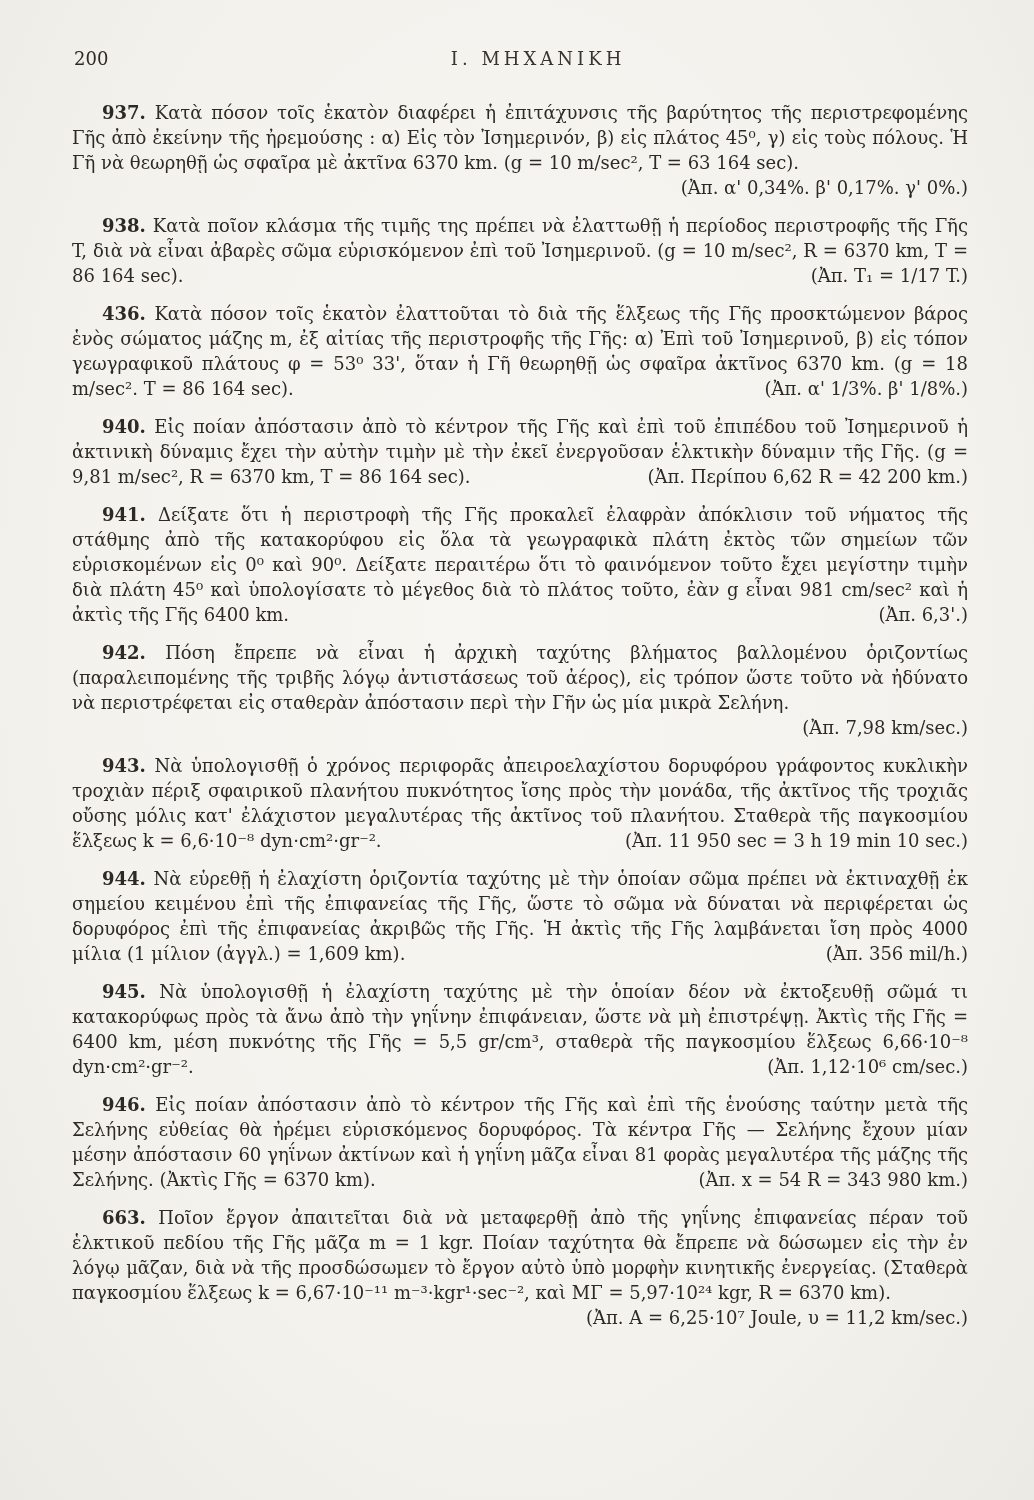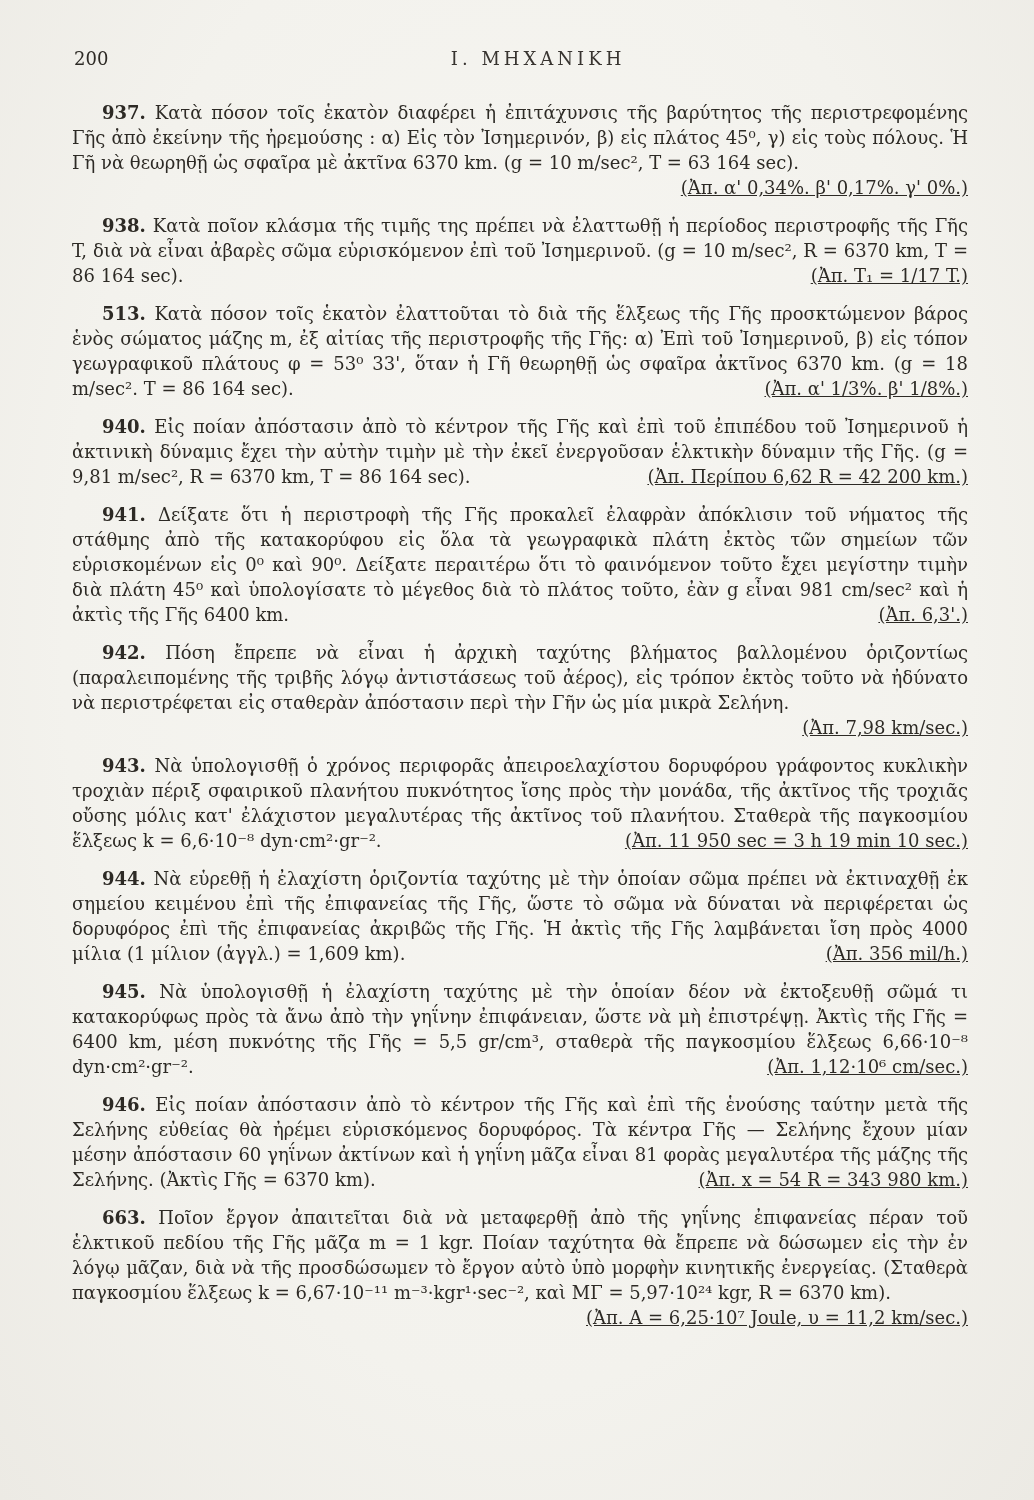--- a/index.html
+++ b/index.html
@@ -40,21 +40,21 @@
     margin-left: 45px;
   }
 
   .problem {
     margin: 0 0 13px 0;
     text-align: justify;
     text-indent: 30px;
   }
   .problem::after { content: ""; display: block; clear: both; }
   .problem .num { font-weight: bold; }
-  .problem .answer { float: right; padding-left: 18px; text-decoration: underline; }
+  .problem .answer { float: right; padding-left: 18px; }
 </style>
 </head>
 <body>
 
 <div class="page">
 
   <div class="page-header">
     <span class="page-number">200</span>
     <span class="page-title">Ι.  ΜΗΧΑΝΙΚΗ</span>
   </div>
@@ -65,40 +65,40 @@
     <span class="answer">(Ἀπ. α' 0,34%. β' 0,17%. γ' 0%.)</span>
   </p>
 
   <p class="problem">
     <span class="num">938.</span>
     <span>Κατὰ ποῖον κλάσμα τῆς τιμῆς της πρέπει νὰ ἐλαττωθῇ ἡ περίοδος περιστροφῆς τῆς Γῆς T, διὰ νὰ εἶναι ἀβαρὲς σῶμα εὑρισκόμενον ἐπὶ τοῦ Ἰσημερινοῦ. (g = 10 m/sec², R = 6370 km, T = 86 164 sec).</span>
     <span class="answer">(Ἀπ. T₁ = 1/17 T.)</span>
   </p>
 
   <p class="problem">
-    <span class="num">513.</span>
+    <span class="num">436.</span>
     <span>Κατὰ πόσον τοῖς ἑκατὸν ἐλαττοῦται τὸ διὰ τῆς ἕλξεως τῆς Γῆς προσκτώμενον βάρος ἑνὸς σώματος μάζης m, ἐξ αἰτίας τῆς περιστροφῆς τῆς Γῆς: α) Ἐπὶ τοῦ Ἰσημερινοῦ, β) εἰς τόπον γεωγραφικοῦ πλάτους φ = 53⁰ 33', ὅταν ἡ Γῆ θεωρηθῇ ὡς σφαῖρα ἀκτῖνος 6370 km. (g = 18 m/sec². T = 86 164 sec).</span>
     <span class="answer">(Ἀπ. α' 1/3%. β' 1/8%.)</span>
   </p>
 
   <p class="problem">
     <span class="num">940.</span>
     <span>Εἰς ποίαν ἀπόστασιν ἀπὸ τὸ κέντρον τῆς Γῆς καὶ ἐπὶ τοῦ ἐπιπέδου τοῦ Ἰσημερινοῦ ἡ ἀκτινικὴ δύναμις ἔχει τὴν αὐτὴν τιμὴν μὲ τὴν ἐκεῖ ἐνεργοῦσαν ἑλκτικὴν δύναμιν τῆς Γῆς. (g = 9,81 m/sec², R = 6370 km, T = 86 164 sec).</span>
     <span class="answer">(Ἀπ. Περίπου 6,62 R = 42 200 km.)</span>
   </p>
 
   <p class="problem">
     <span class="num">941.</span>
     <span>Δείξατε ὅτι ἡ περιστροφὴ τῆς Γῆς προκαλεῖ ἐλαφρὰν ἀπόκλισιν τοῦ νήματος τῆς στάθμης ἀπὸ τῆς κατακορύφου εἰς ὅλα τὰ γεωγραφικὰ πλάτη ἐκτὸς τῶν σημείων τῶν εὑρισκομένων εἰς 0⁰ καὶ 90⁰. Δείξατε περαιτέρω ὅτι τὸ φαινόμενον τοῦτο ἔχει μεγίστην τιμὴν διὰ πλάτη 45⁰ καὶ ὑπολογίσατε τὸ μέγεθος διὰ τὸ πλάτος τοῦτο, ἐὰν g εἶναι 981 cm/sec² καὶ ἡ ἀκτὶς τῆς Γῆς 6400 km.</span>
     <span class="answer">(Ἀπ. 6,3'.)</span>
   </p>
 
   <p class="problem">
     <span class="num">942.</span>
-    <span>Πόση ἔπρεπε νὰ εἶναι ἡ ἀρχικὴ ταχύτης βλήματος βαλλομένου ὁριζοντίως (παραλειπομένης τῆς τριβῆς λόγῳ ἀντιστάσεως τοῦ ἀέρος), εἰς τρόπον ἐκτὸς τοῦτο νὰ ἠδύνατο νὰ περιστρέφεται εἰς σταθερὰν ἀπόστασιν περὶ τὴν Γῆν ὡς μία μικρὰ Σελήνη.</span>
+    <span>Πόση ἔπρεπε νὰ εἶναι ἡ ἀρχικὴ ταχύτης βλήματος βαλλομένου ὁριζοντίως (παραλειπομένης τῆς τριβῆς λόγῳ ἀντιστάσεως τοῦ ἀέρος), εἰς τρόπον ὥστε τοῦτο νὰ ἠδύνατο νὰ περιστρέφεται εἰς σταθερὰν ἀπόστασιν περὶ τὴν Γῆν ὡς μία μικρὰ Σελήνη.</span>
     <span class="answer">(Ἀπ. 7,98 km/sec.)</span>
   </p>
 
   <p class="problem">
     <span class="num">943.</span>
     <span>Νὰ ὑπολογισθῇ ὁ χρόνος περιφορᾶς ἀπειροελαχίστου δορυφόρου γράφοντος κυκλικὴν τροχιὰν πέριξ σφαιρικοῦ πλανήτου πυκνότητος ἴσης πρὸς τὴν μονάδα, τῆς ἀκτῖνος τῆς τροχιᾶς οὔσης μόλις κατ' ἐλάχιστον μεγαλυτέρας τῆς ἀκτῖνος τοῦ πλανήτου. Σταθερὰ τῆς παγκοσμίου ἕλξεως k = 6,6·10⁻⁸ dyn·cm²·gr⁻².</span>
     <span class="answer">(Ἀπ. 11 950 sec = 3 h 19 min 10 sec.)</span>
   </p>
 
   <p class="problem">

